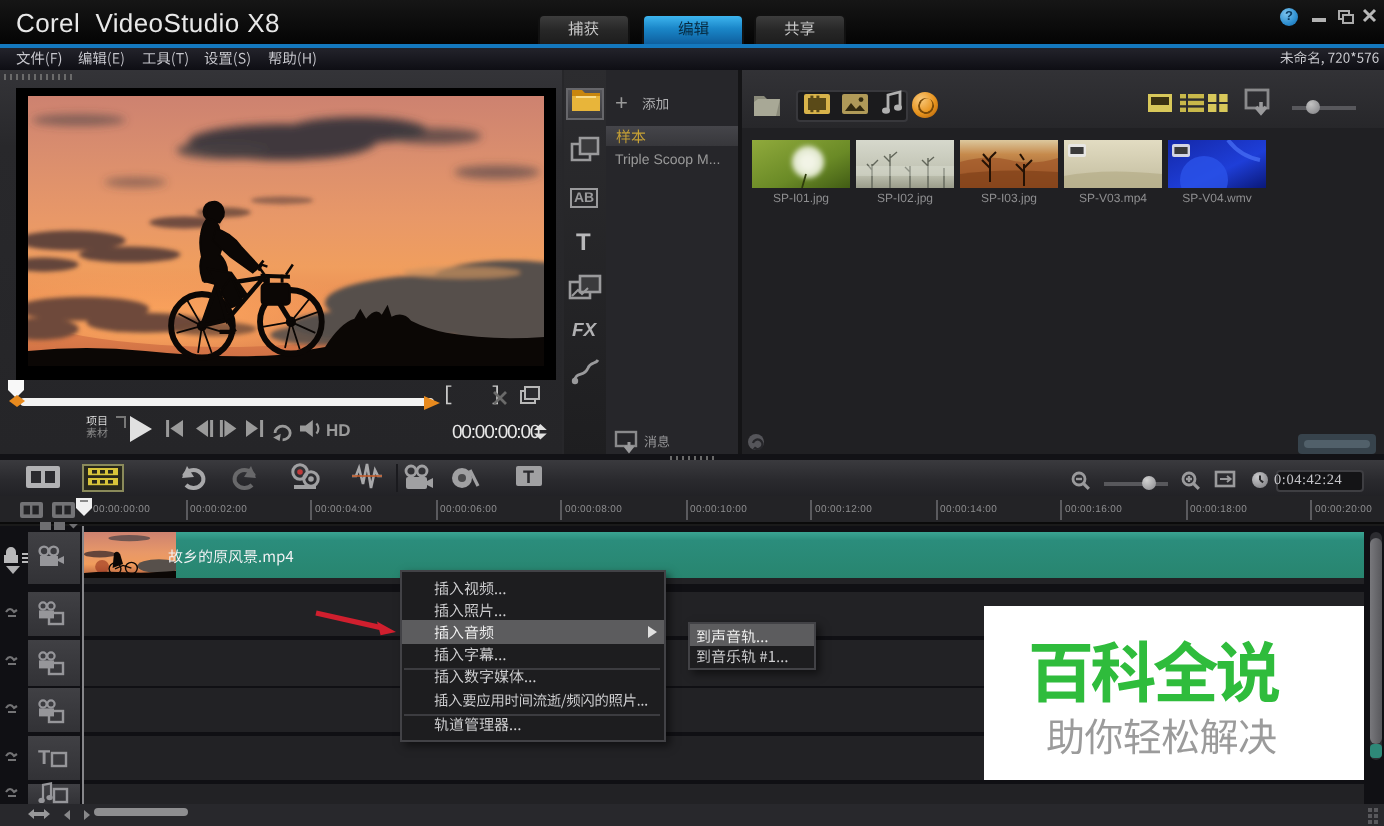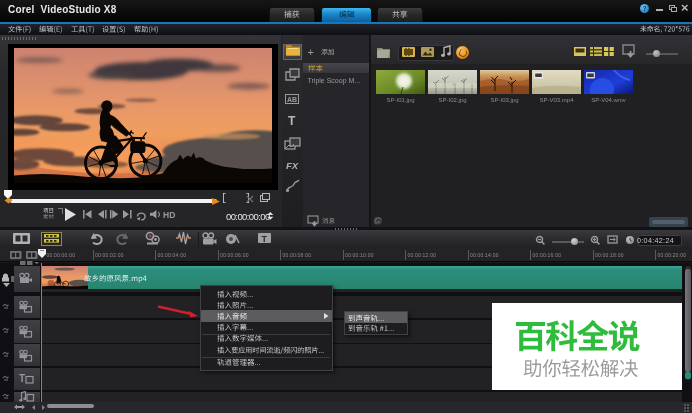--- a/index.html
+++ b/index.html
@@ -1,21 +1,21 @@
 <!DOCTYPE html>
 <html><head><meta charset="utf-8">
 <style>
 *{margin:0;padding:0;box-sizing:border-box}
 html,body{width:692px;height:413px;background:#1a1a1a;overflow:hidden}
 body{font-family:"Liberation Sans",sans-serif;position:relative}
 .abs{position:absolute}
 </style></head><body>
 
 <div class="abs" style="left:0;top:0;width:692px;height:22px;background:linear-gradient(#161616,#040404)"></div>
-<div class="abs" style="left:8px;top:4px;color:#e8e8e8;font-size:10px;font-weight:bold;letter-spacing:.2px">Corel&nbsp; VideoStudio X8</div>
+<div class="abs" style="left:8px;top:4px;color:#e8e8e8;font-size:13px;font-weight:normal;letter-spacing:.2px">Corel&nbsp; VideoStudio X8</div>
 <div class="abs" style="left:269px;top:7px;width:46px;height:15px;background:linear-gradient(#3c3c3c,#272727 50%,#1d1d1d);border-radius:3px 3px 0 0;border:1px solid #111;border-bottom:none"></div>
 <svg style="position:absolute;left:284.2px;top:10.6px;width:2px;height:2px;overflow:visible">
     <path transform="translate(0,6.2)" fill="#c9c9c9" d="M5.7-6.1C6.1-5.9 6.6-5.6 6.9-5.4H5.4V-6.6H4.8V-5.4H2.9V-4.9H4.8V-4.1H3.1V0.6H3.7V-1H4.8V0.5H5.4V-1H6.7V0C6.7 0.1 6.7 0.1 6.6 0.1C6.5 0.2 6.2 0.2 5.8 0.1C5.9 0.3 5.9 0.5 6 0.6C6.5 0.6 6.8 0.6 7 0.5C7.2 0.5 7.2 0.3 7.2 0V-4.1H5.4V-4.9H7.4V-5.4H7L7.3-5.8C7-6 6.4-6.3 6-6.5ZM6.7-3.6V-2.8H5.4V-3.6ZM4.8-3.6V-2.8H3.7V-3.6ZM3.7-2.3H4.8V-1.5H3.7ZM6.7-2.3V-1.5H5.4V-2.3ZM1.4-6.6V-5H0.3V-4.4H1.4V-2.7C1-2.6 0.6-2.5 0.2-2.4L0.3-1.8L1.4-2.2V-0.1C1.4 0.1 1.4 0.1 1.3 0.1C1.2 0.1 0.8 0.1 0.5 0.1C0.6 0.2 0.6 0.5 0.7 0.6C1.2 0.6 1.5 0.6 1.7 0.5C1.9 0.4 2 0.3 2-0.1V-2.3L2.9-2.6L2.9-3.2L2-2.9V-4.4H2.8V-5H2V-6.6Z M13.3-4.3C13.7-4 14.2-3.6 14.4-3.3L14.8-3.7C14.6-3.9 14.1-4.3 13.7-4.6ZM12.5-4.6V-3.5L12.5-3.2H10.7V-2.7H12.5C12.4-1.7 11.9-0.6 10.5 0.3C10.6 0.4 10.8 0.5 10.9 0.6C12.1-0.1 12.6-1 12.9-1.9C13.3-0.7 13.9 0.1 14.9 0.6C14.9 0.5 15.1 0.2 15.2 0.1C14.2-0.3 13.5-1.4 13.1-2.7H15.1V-3.2H13.1V-3.5V-4.6ZM12.7-6.6V-5.9H10.7V-6.6H10.1V-5.9H8.3V-5.4H10.1V-4.8H10.7V-5.4H12.7V-4.8H13.3V-5.4H15.1V-5.9H13.3V-6.6ZM10.3-4.6C10.2-4.4 10-4.2 9.7-4C9.5-4.3 9.3-4.5 8.9-4.7L8.5-4.4C8.9-4.2 9.1-4 9.3-3.7C8.9-3.5 8.5-3.3 8.1-3.1C8.2-3 8.4-2.8 8.5-2.7C8.9-2.9 9.2-3.1 9.6-3.3C9.7-3.1 9.8-2.8 9.9-2.6C9.5-2.1 8.7-1.5 8.1-1.2C8.2-1.1 8.4-0.9 8.5-0.8C9-1 9.5-1.5 9.9-2L10-1.6C10-0.9 9.9-0.3 9.7-0.1C9.6 0 9.6 0 9.5 0.1C9.3 0.1 9 0.1 8.6 0.1C8.7 0.2 8.8 0.4 8.8 0.6C9.1 0.6 9.4 0.6 9.7 0.5C9.9 0.5 10 0.4 10.1 0.3C10.4-0 10.5-0.7 10.5-1.6C10.5-2.3 10.4-3 10-3.6C10.3-3.9 10.6-4.1 10.8-4.3Z"></path>
   </svg>
 <div class="abs" style="left:321px;top:7px;width:51px;height:15px;background:linear-gradient(#3db5ef,#1a86c8 45%,#0e5f9e);border-radius:3px 3px 0 0;border:1px solid #111;border-bottom:none"></div>
 <svg style="position:absolute;left:338.7px;top:10.6px;width:2px;height:2px;overflow:visible">
     <path transform="translate(0,6.2)" fill="#072c43" d="M0.3-0.4 0.5 0.1C1.1-0.1 1.9-0.5 2.7-0.8L2.6-1.3C1.7-0.9 0.9-0.6 0.3-0.4ZM0.5-3.3C0.6-3.4 0.8-3.4 1.6-3.5C1.3-3 1-2.6 0.9-2.5C0.7-2.2 0.5-2 0.4-1.9C0.4-1.8 0.5-1.5 0.5-1.4C0.7-1.5 0.9-1.6 2.6-2C2.6-2.1 2.6-2.3 2.6-2.5L1.3-2.2C1.9-2.9 2.4-3.8 2.8-4.7L2.4-4.9C2.2-4.6 2.1-4.3 1.9-4L1-3.9C1.5-4.6 1.9-5.5 2.2-6.4L1.7-6.6C1.4-5.6 0.9-4.6 0.7-4.3C0.6-4.1 0.4-3.9 0.3-3.8C0.4-3.7 0.4-3.4 0.5-3.3ZM4.9-2.7V-1.6H4.2V-2.7ZM5.3-2.7H5.8V-1.6H5.3ZM3.8-3.2V0.6H4.2V-1.1H4.9V0.4H5.3V-1.1H5.8V0.4H6.2V-1.1H6.8V0.1C6.8 0.1 6.8 0.1 6.7 0.1C6.7 0.1 6.5 0.1 6.3 0.1C6.4 0.2 6.5 0.4 6.5 0.6C6.8 0.6 6.9 0.6 7.1 0.5C7.2 0.4 7.3 0.3 7.3 0.1V-3.2L6.8-3.2ZM6.2-2.7H6.8V-1.6H6.2ZM4.7-6.4C4.8-6.2 5-5.9 5.1-5.7H3.2V-4C3.2-2.8 3.2-1.1 2.4 0.2C2.6 0.2 2.8 0.4 2.9 0.5C3.6-0.8 3.8-2.6 3.8-3.9H7.2V-5.7H5.7C5.6-6 5.4-6.3 5.3-6.6ZM3.8-5.2H6.6V-4.4H3.8Z M12.1-5.9H14.2V-5.1H12.1ZM11.6-6.3V-4.6H14.8V-6.3ZM8.4-2.6C8.5-2.7 8.7-2.7 9-2.7H9.7V-1.6L8.1-1.3L8.2-0.7L9.7-1V0.6H10.2V-1.1L11.1-1.3L11.1-1.8L10.2-1.7V-2.7H11V-3.2H10.2V-4.4H9.7V-3.2H9C9.2-3.8 9.4-4.4 9.6-5.1H11V-5.6H9.7C9.8-5.9 9.9-6.2 9.9-6.4L9.3-6.6C9.3-6.2 9.2-5.9 9.2-5.6H8.2V-5.1H9C8.9-4.4 8.7-3.9 8.6-3.7C8.5-3.4 8.4-3.1 8.3-3.1C8.3-3 8.4-2.7 8.4-2.6ZM14.2-3.7V-3H12.2V-3.7ZM10.9-0.6 11-0.1 14.2-0.3V0.6H14.7V-0.4L15.3-0.4L15.3-0.9L14.7-0.9V-3.7H15.2V-4.2H11.1V-3.7H11.6V-0.6ZM14.2-2.6V-1.9H12.2V-2.6ZM14.2-1.4V-0.8L12.2-0.7V-1.4Z"></path>
   </svg>
 <div class="abs" style="left:377px;top:7px;width:46px;height:15px;background:linear-gradient(#3c3c3c,#272727 50%,#1d1d1d);border-radius:3px 3px 0 0;border:1px solid #111;border-bottom:none"></div>
 <svg style="position:absolute;left:392.2px;top:10.6px;width:2px;height:2px;overflow:visible">
@@ -452,21 +452,21 @@
   </svg>
 <svg class="abs" style="left:608px;top:236px;overflow:visible;width:2px;height:2px">
     <rect x="0" y="0" width="9" height="7" fill="none" stroke="#9a9a9c" stroke-width="1.3"></rect>
     <path d="M2,3.5 h5 M5.5,2 l1.8,1.5 -1.8,1.5" stroke="#9a9a9c" stroke-width="1" fill="none"></path>
   </svg>
 <div class="abs" style="left:626px;top:236px;width:8px;height:8px;border-radius:50%;background:radial-gradient(circle at 35% 30%,#c8c8ca,#78787c)"></div>
 <svg class="abs" style="left:626px;top:236px;overflow:visible;width:2px;height:2px">
     <path d="M4,4 V1.8 M4,4 L5.6,5.2" stroke="#2a2a2c" stroke-width="1"></path>
   </svg>
 <div class="abs" style="left:638px;top:234.5px;width:44px;height:11px;background:#141416;border:1px solid #3e3e42;border-radius:2px"></div>
-<div class="abs" style="left:637px;top:236px;color:#c8c8cc;font-size:7.2px;letter-spacing:.3px;font-family:Liberation Sans, sans-serif">0:04:42:24</div>
+<div class="abs" style="left:637px;top:236px;color:#c8c8cc;font-size:7.2px;letter-spacing:.3px;font-family:Liberation Serif, serif">0:04:42:24</div>
 <div class="abs" style="left:0;top:248px;width:692px;height:14px;background:#232326;border-bottom:1px solid #0a0a0a"></div>
 <svg class="abs" style="left:10px;top:250.5px;overflow:visible;width:2px;height:2px">
     <rect x="0" y="0" width="11.5" height="8" rx="1" fill="#737376"></rect>
     <rect x="1.8" y="1.8" width="3.2" height="4.4" fill="#232326"></rect>
     <rect x="6.2" y="1.8" width="3.2" height="4.4" fill="#232326"></rect>
   </svg>
 <svg class="abs" style="left:26px;top:250.5px;overflow:visible;width:2px;height:2px">
     <rect x="0" y="0" width="11.5" height="8" rx="1" fill="#737376"></rect>
     <rect x="1.8" y="1.8" width="3.2" height="4.4" fill="#232326"></rect>
     <rect x="6.2" y="1.8" width="3.2" height="4.4" fill="#232326"></rect>

